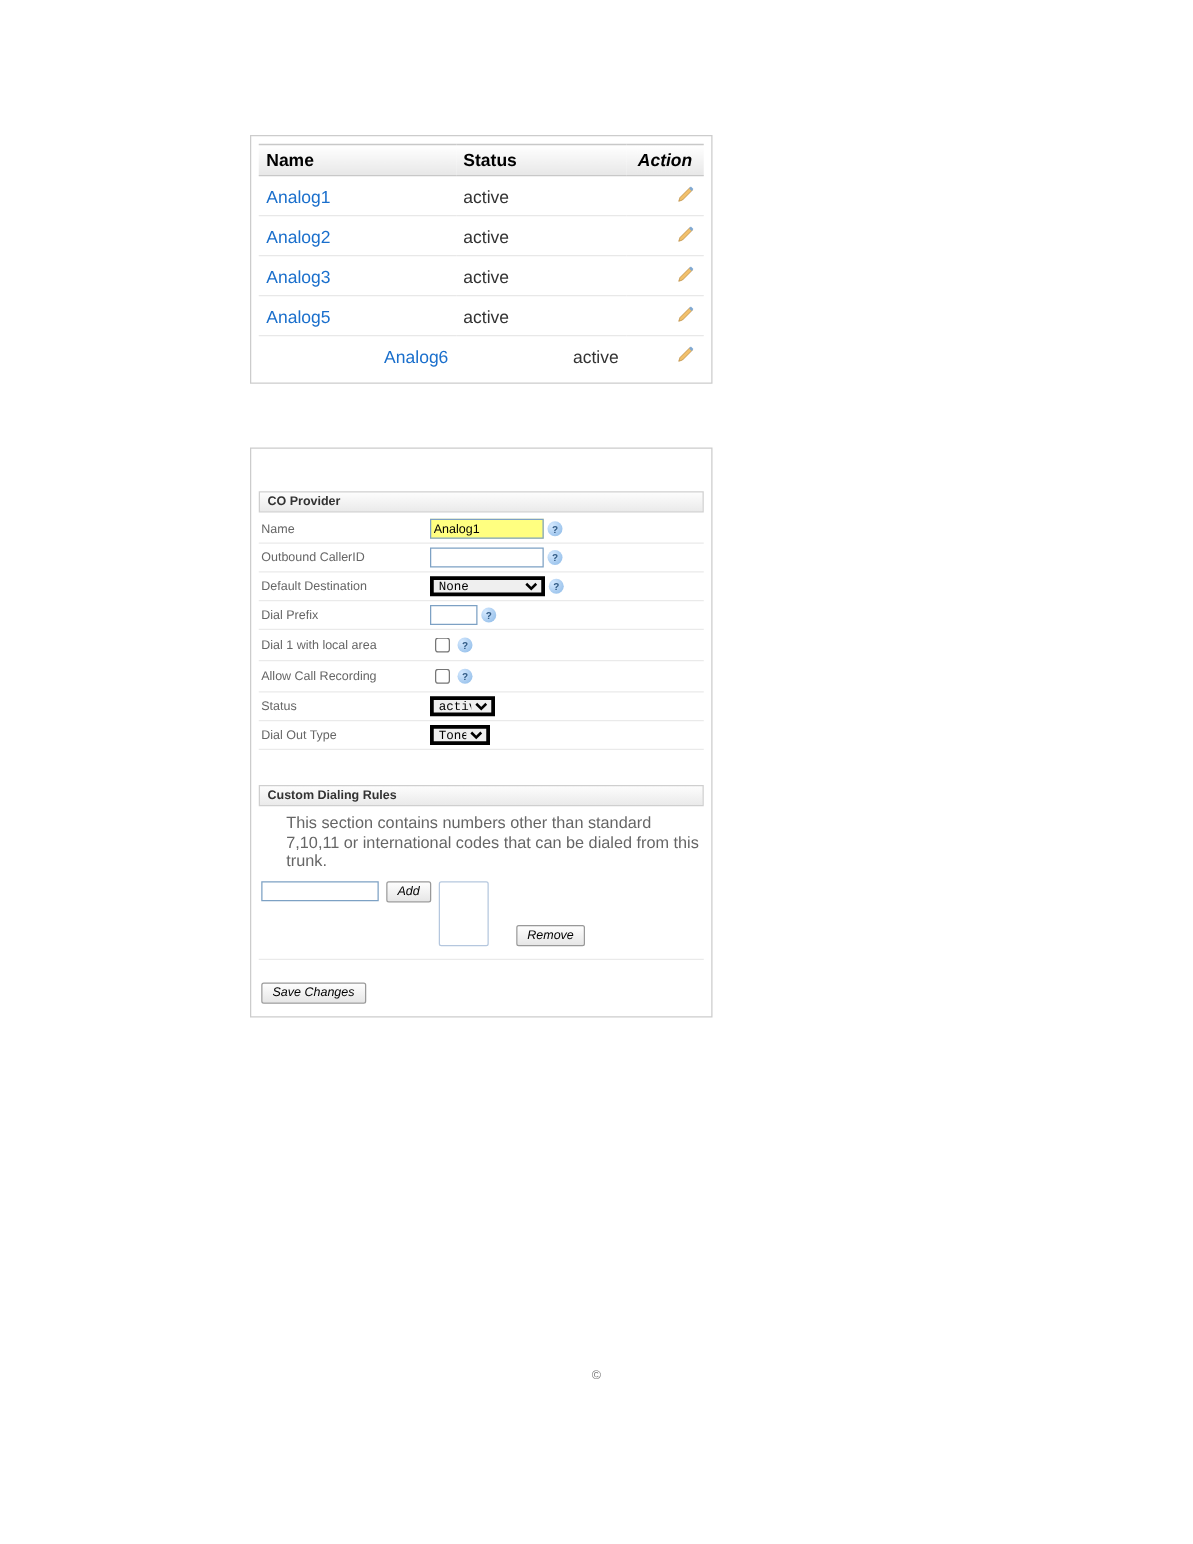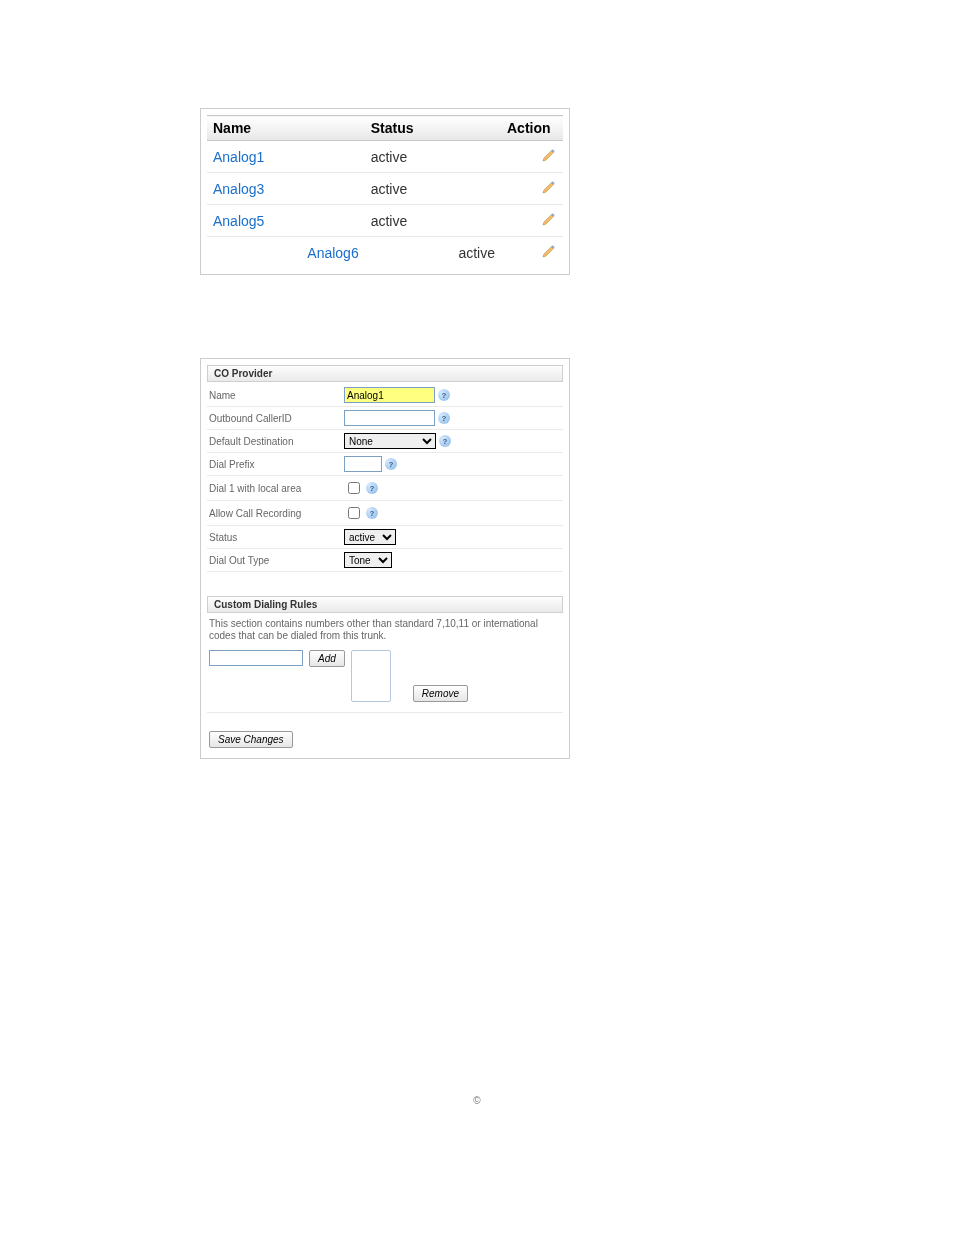--- a/index.html
+++ b/index.html
@@ -34,21 +34,21 @@
   table.prov thead th {
     background: linear-gradient(#ffffff, #e7e7e7);
     border-top: 1px solid #c8c8c8;
     border-bottom: 1px solid #c8c8c8;
     text-align: left;
     font-weight: bold;
     color: #000;
     padding: 4px 6px;
     font-size: 14px;
   }
-  table.prov thead th.ac { text-align: left; }
+  table.prov thead th.ac { text-align: center; font-style: italic; }
   table.prov tbody td {
     border-bottom: 1px solid #e8e8e8;
     padding: 6px 6px;
     font-size: 14px;
   }
   table.prov tbody tr:last-child td { border-bottom: none; text-align: right; }
   table.prov tbody td.nm { color: #1a6fcc; }
   table.prov tbody td.ac { text-align: right; width: 50px; }
 
   
@@ -73,20 +73,21 @@
     color: #555;
   }
   .section-hdr {
     background: linear-gradient(#fdfdfd,#eaeaea);
     border: 1px solid #cfcfcf;
     padding: 2px 6px;
     font-weight: bold;
     font-size: 10px;
     color: #333;
     margin-bottom: 2px;
+    margin-top: 28px;
   }
   .frow {
     display: flex;
     align-items: center;
     padding: 3px 0;
     border-bottom: 1px solid #eaeaea;
   }
   .frow:last-of-type { border-bottom: none; }
   .flabel {
     width: 135px;
@@ -103,45 +104,47 @@
     height: 14px;
     border: 1px solid #7da1c4;
     padding: 0 2px;
     font-size: 10px;
     box-sizing: content-box;
   }
   .txt-in.hl { background: #ffff80; }
   .sel {
     height: 16px;
     font-size: 10px;
-    border: 1px solid #000000;
+    border: 3px solid #000000;
+    font-family: Liberation Mono, monospace;
   }
   .chk {
     width: 12px; height: 12px;
   }
   .help {
     display:inline-flex;
     width:12px;height:12px;
     align-items:center;justify-content:center;
     border-radius:50%;
     background: radial-gradient(circle at 30% 30%, #d5e9ff, #8ab8e6);
     color:#345d87;
     font-size:8px;font-weight:bold;
     cursor:pointer;
   }
 
   
   .dial-sub {
     margin-top: 24px;
   }
   .dial-desc {
-    font-size: 10px;
+    font-size: 13px;
     color: #666;
     padding: 3px 2px 6px 2px;
     line-height: 1.2;
+    margin-left: 20px;
   }
   .dial-row {
     display: flex;
     align-items: flex-start;
     gap: 6px;
     padding: 2px 2px 10px 2px;
     border-bottom: 1px solid #eaeaea;
   }
   .btn {
     font-size: 10px;
@@ -186,20 +189,28 @@
       <thead>
         <tr>
           <th>Name</th>
           <th>Status</th>
           <th class="ac">Action</th>
         </tr>
       </thead>
       <tbody>
         <tr>
           <td class="nm">Analog1</td>
+          <td>active</td>
+          <td class="ac"><span class="pencil"><svg viewBox="0 0 16 16">
+                  <path d="M2 14 L3 11 L11 3 L13 5 L5 13 Z" fill="#f2c06b" stroke="#b88a3e" stroke-width="0.6"></path>
+                  <path d="M11 3 L13 5" stroke="#7fa9d4" stroke-width="2"></path>
+                </svg></span></td>
+        </tr>
+        <tr>
+          <td class="nm">Analog2</td>
           <td>active</td>
           <td class="ac"><span class="pencil"><svg viewBox="0 0 16 16">
                   <path d="M2 14 L3 11 L11 3 L13 5 L5 13 Z" fill="#f2c06b" stroke="#b88a3e" stroke-width="0.6"></path>
                   <path d="M11 3 L13 5" stroke="#7fa9d4" stroke-width="2"></path>
                 </svg></span></td>
         </tr>
         <tr>
           <td class="nm">Analog3</td>
           <td>active</td>
           <td class="ac"><span class="pencil"><svg viewBox="0 0 16 16">

